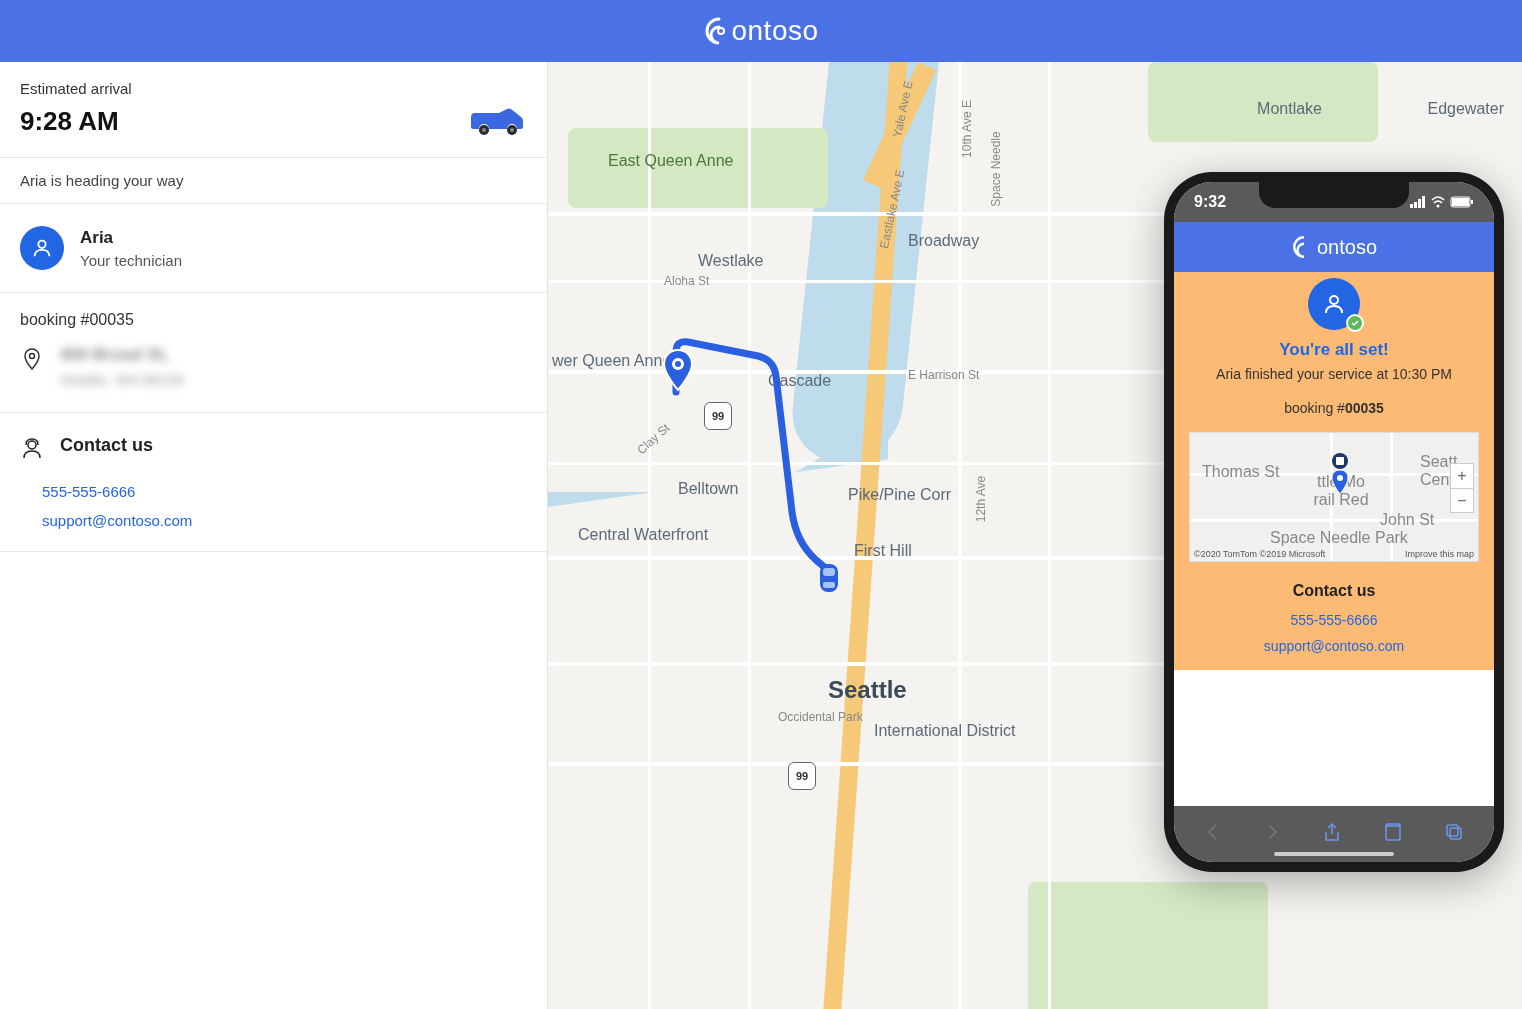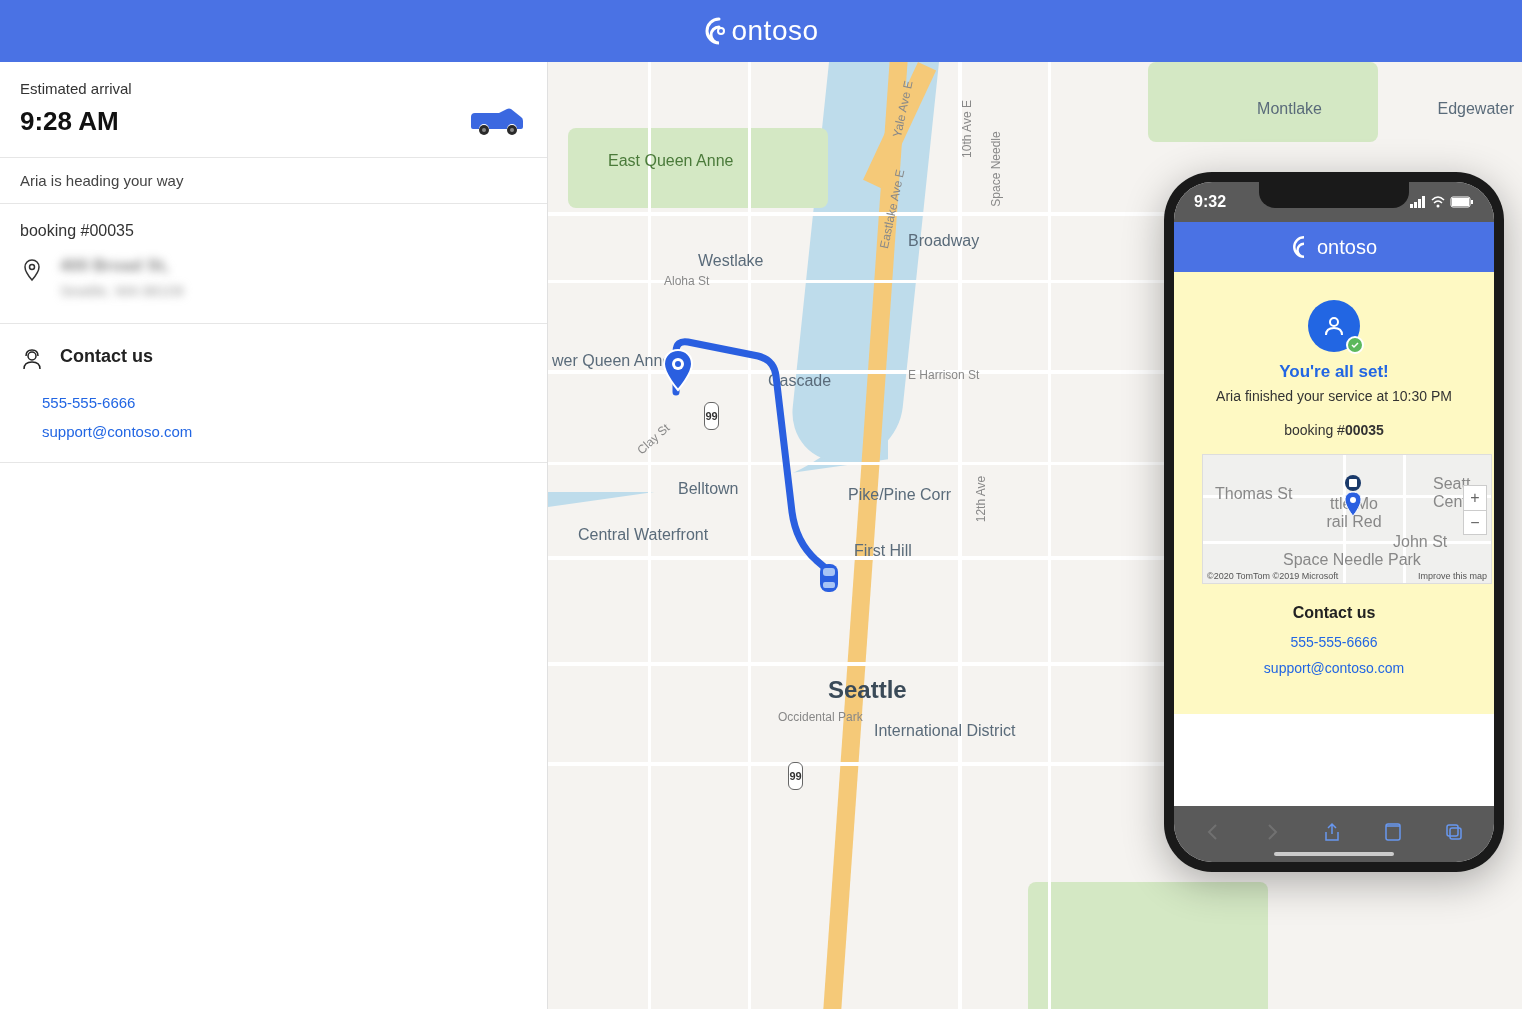--- a/index.html
+++ b/index.html
@@ -67,21 +67,21 @@
 .map-bg { position: absolute; inset: 0; }
 .water { position: absolute; background: #bedceb; }
 .land { position: absolute; background: #f5f3f0; }
 .park { position: absolute; background: #d4e8c4; border-radius: 8px; }
 .road { position: absolute; background: #fff; }
 .highway { position: absolute; background: #f5c978; }
 .map-label { position: absolute; font-size: 16px; color: #5a6b7a; font-weight: 400; white-space: nowrap; }
 .map-label.big { font-size: 24px; font-weight: 600; color: #3a4a58; }
 .map-label.park-lbl { color: #4a7a3a; }
 .map-label.street { font-size: 12px; color: #888; }
-.shield { position: absolute; width: 15px; height: 28px; background: #fff; border: 1px solid #666; border-radius: 6px; display: flex; align-items: center; justify-content: center; font-size: 11px; font-weight: 700; color: #333; }
+.shield { position: absolute; width: 28px; height: 28px; background: #fff; border: 1px solid #666; border-radius: 6px; display: flex; align-items: center; justify-content: center; font-size: 11px; font-weight: 700; color: #333; }
 
 .route-path { position: absolute; inset: 0; pointer-events: none; }
 .pin { position: absolute; }
 .car { position: absolute; }
 
 
 .phone {
   position: absolute;
   right: 18px; top: 110px;
   width: 340px; height: 700px;
@@ -101,21 +101,21 @@
   border-radius: 0 0 16px 16px; z-index: 10;
 }
 .statusbar {
   height: 40px; background: #5a5a5a; display: flex; align-items: center;
   justify-content: space-between; padding: 0 20px; color: white; font-size: 16px; font-weight: 600;
 }
 .status-icons { display: flex; gap: 4px; align-items: center; }
 
 .phone-header { height: 50px; background: #4a72e4; display: flex; align-items: center; justify-content: center; color: white; font-size: 20px; }
 
-.phone-content { padding: 28px; text-align: center; background: #fef9c3; }
+.phone-content { padding: 6px; text-align: center; background: #fdba74; }
 .phone-avatar { width: 52px; height: 52px; border-radius: 50%; background: #2266e3; margin: 0 auto 10px; position: relative; display: flex; align-items: center; justify-content: center; }
 .phone-avatar .check { position: absolute; right: -4px; bottom: -2px; width: 18px; height: 18px; border-radius: 50%; background: #5cb85c; border: 2px solid #fff; display: flex; align-items: center; justify-content: center; }
 .allset { font-size: 17px; font-weight: 700; color: #2266e3; margin-bottom: 6px; }
 .finished { font-size: 14px; color: #333; margin-bottom: 18px; }
 .pbooking { font-size: 14px; color: #333; margin-bottom: 16px; }
 .pbooking strong { font-weight: 700; }
 
 .phone-map {
   width: 290px; height: 130px; background: #f0f0ee; border: 1px solid #ddd;
   margin: 0 auto; position: relative; overflow: hidden;
@@ -166,20 +166,32 @@
           <circle cx="17" cy="27" r="5" fill="#2a2a2a"></circle>
           <circle cx="17" cy="27" r="2" fill="#888"></circle>
           <circle cx="45" cy="27" r="5" fill="#2a2a2a"></circle>
           <circle cx="45" cy="27" r="2" fill="#888"></circle>
         </svg>
       </div>
     </div>
 
     <div class="status-text">Aria is heading your way</div>
 
+    <div class="tech-row">
+      <div class="avatar">
+        <svg width="22" height="22" viewBox="0 0 24 24">
+          <circle cx="12" cy="8" r="4" fill="none" stroke="white" stroke-width="2"></circle>
+          <path d="M4 21 Q4 14 12 14 Q20 14 20 21" fill="none" stroke="white" stroke-width="2"></path>
+        </svg>
+      </div>
+      <div>
+        <div class="tech-name">Aria</div>
+        <div class="tech-role">Your technician</div>
+      </div>
+    </div>
 
     <div class="section no-border" style="padding-bottom:6px;">
       <div class="booking-label">booking #00035</div>
     </div>
 
 
     <div class="detail-row" style="padding-bottom:24px; border-bottom:1px solid #e6e6e6;">
       <svg class="detail-icon" viewBox="0 0 24 24">
         <path d="M12 2 C8 2 5 5 5 9 C5 14 12 22 12 22 C12 22 19 14 19 9 C19 5 16 2 12 2 Z" fill="none" stroke="#333" stroke-width="1.5"></path>
         <circle cx="12" cy="9" r="2.5" fill="none" stroke="#333" stroke-width="1.5"></circle>
@@ -226,21 +238,21 @@
       <div class="road" style="left:0; top:494px; width:950px; height:4px;"></div>
       <div class="road" style="left:0; top:600px; width:950px; height:4px;"></div>
       <div class="road" style="left:0; top:700px; width:950px; height:4px;"></div>
       <div class="road" style="left:100px; top:0; width:3px; height:950px;"></div>
       <div class="road" style="left:200px; top:0; width:3px; height:950px;"></div>
       <div class="road" style="left:410px; top:0; width:4px; height:950px;"></div>
       <div class="road" style="left:500px; top:0; width:3px; height:950px;"></div>
 
       <div class="map-label big" style="left:280px; bottom:305px;">Seattle</div>
       <div class="map-label" style="right:200px; top:38px;margin-left:26px;">Montlake</div>
-      <div class="map-label" style="right:8px; top:38px;margin-left:32px;">Edgewater</div>
+      <div class="map-label" style="right:18px; top:38px;margin-left:32px;">Edgewater</div>
       <div class="map-label park-lbl" style="left:60px; top:90px;">East Queen Anne</div>
       <div class="map-label" style="left:150px; top:190px;">Westlake</div>
       <div class="map-label" style="left:360px; top:170px;">Broadway</div>
       <div class="map-label" style="left:4px; top:290px;">wer Queen Anne</div>
       <div class="map-label" style="left:220px; top:310px;">Cascade</div>
       <div class="map-label" style="left:130px; top:418px;">Belltown</div>
       <div class="map-label" style="left:300px; top:424px;">Pike/Pine Corr</div>
       <div class="map-label" style="left:30px; top:464px;">Central Waterfront</div>
       <div class="map-label" style="left:306px; top:480px;">First Hill</div>
       <div class="map-label" style="left:326px; top:660px; width:120px; text-align:center;">International District</div>

